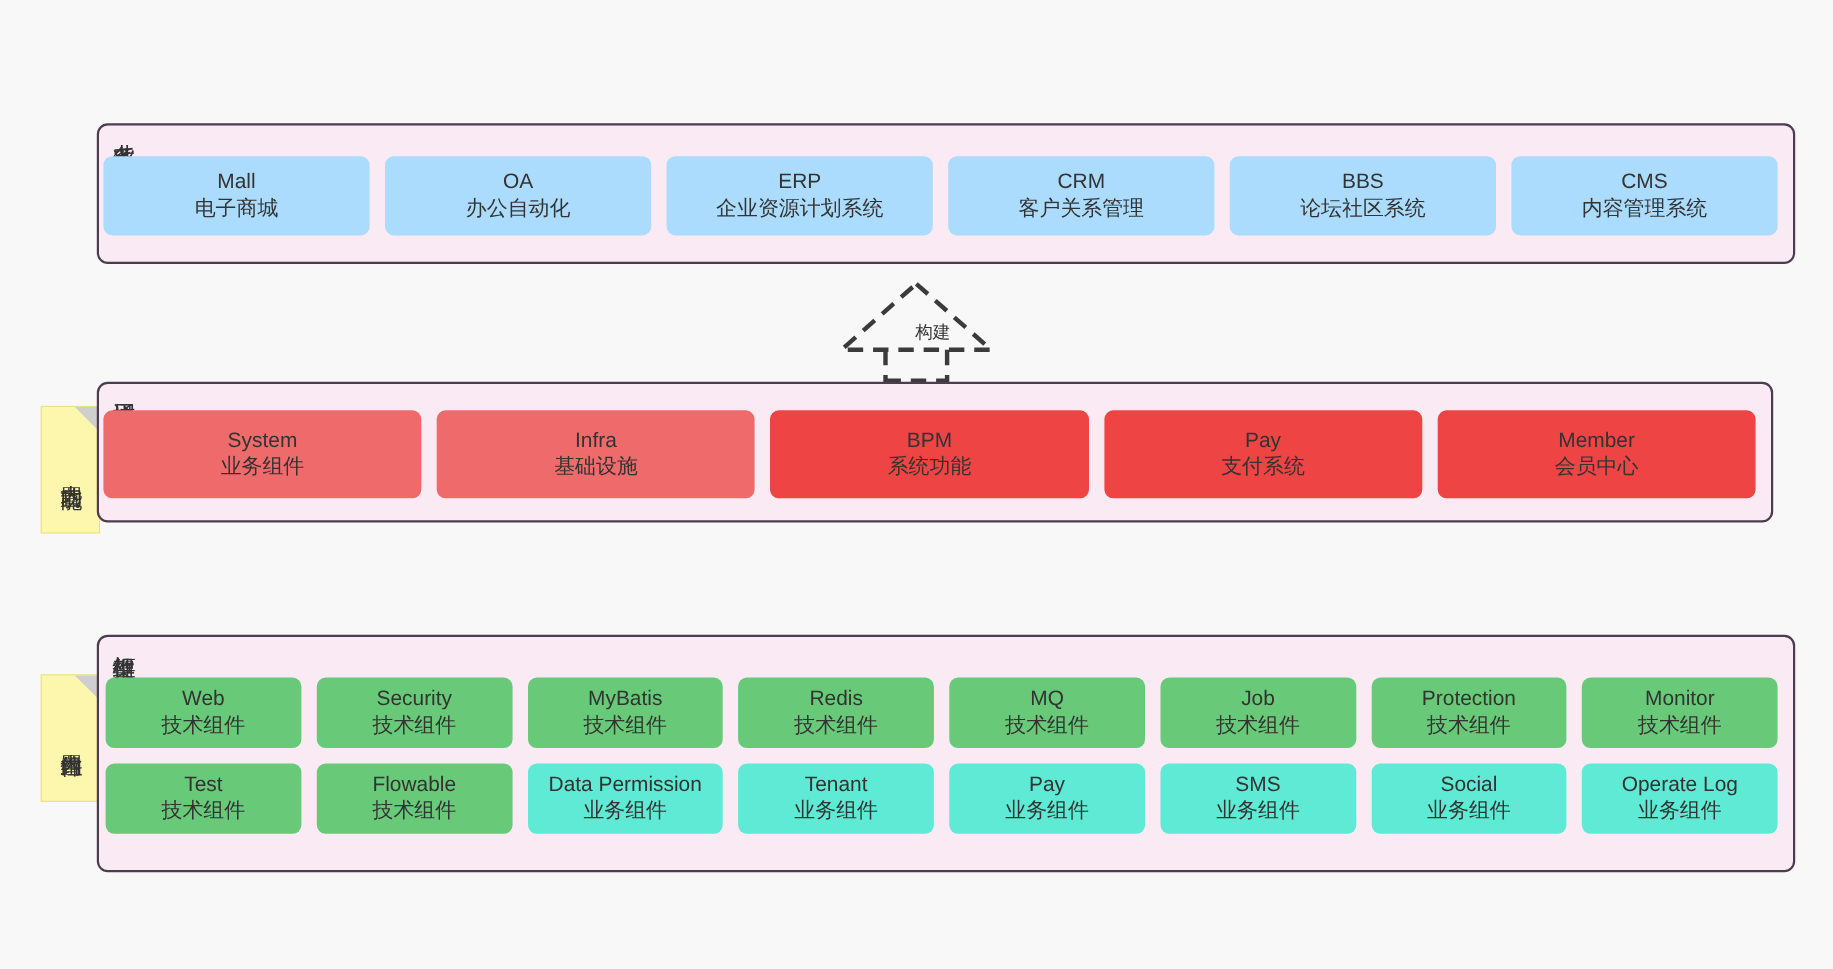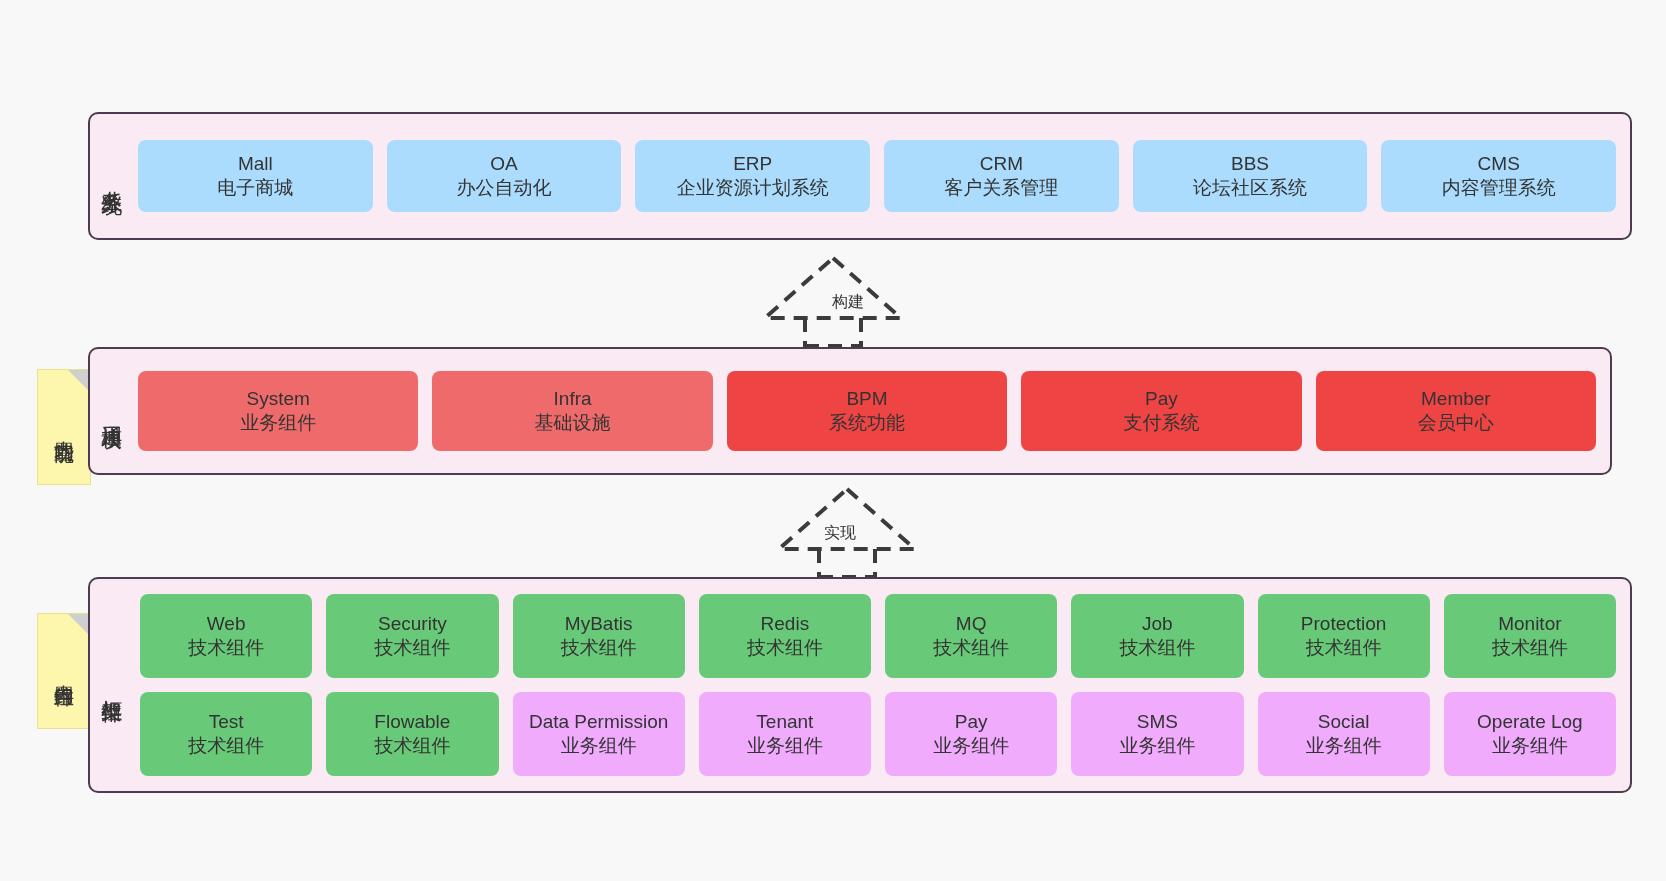--- a/index.html
+++ b/index.html
@@ -15,20 +15,21 @@
 
   
   .layer{
     position:absolute;
     box-sizing:border-box;
     background:#f9eaf4;
     border:2px solid #4d3b4f;
     border-radius:10px;
     display:flex;
     align-items:stretch;
+    flex-direction:column;
   }
   .layer-title{
     flex:0 0 auto;
     width:44px;
     display:flex;
     align-items:center;
     justify-content:center;
     font-size:21px;
     line-height:1.12;
     letter-spacing:1px;
@@ -73,31 +74,31 @@
     padding:6px 4px;
     user-select:none;
   }
   .card .en{display:block;}
   .card .cn{display:block;}
 
   .c-blue      {background:#abdcfd;}
   .c-red       {background:#ef6b6b;}
   .c-pink      {background:#ef4444;}
   .c-green     {background:#68ca78;}
-  .c-lightgreen{background:#f0abfc;}
+  .c-lightgreen{background:#5eead4;}
 
   
   #layer-business{left:88px;top:112px;width:1544px;height:128px;}
   #layer-business .card{height:72px;}
 
   #layer-common{left:88px;top:347px;width:1524px;height:128px;}
   #layer-common .card{height:80px;}
 
   #layer-framework{left:88px;top:577px;width:1544px;height:216px;}
-  #layer-framework .card{height:84px;}
+  #layer-framework .card{height:64px;}
 
   
   .note{
     position:absolute;
     box-sizing:border-box;
     background:#fcf7ac;
     border:1px solid #e8e08a;
     display:flex;
     align-items:center;
     justify-content:center;
@@ -206,31 +207,20 @@
         <span class="en">Pay</span>
         <span class="cn">支付系统</span>
       </div>
       <div class="card c-pink">
         <span class="en">Member</span>
         <span class="cn">会员中心</span>
       </div>
     </div>
   </div>
 
-  <div class="uml-arrow" id="arrow-impl">
-    <svg width="170" height="92" viewBox="0 0 170 92" aria-hidden="true">
-      <g fill="none" stroke="#3b3b3b" stroke-width="4" stroke-dasharray="14,9" stroke-linecap="butt">
-        <path d="M85 2 L153 62 L17 62 Z"></path>
-        <path d="M57 62 L57 92"></path>
-        <path d="M113 62 L113 92"></path>
-        <path d="M57 90 L113 90"></path>
-      </g>
-    </svg>
-    <span class="uml-label">实现</span>
-  </div>
 
   <div class="note" id="note-comp">
     <span>内置组件</span>
     <span class="fold"></span>
   </div>
 
   <div class="layer" id="layer-framework">
     <div class="layer-title">框架组件</div>
     <div class="layer-body two-rows">
 

